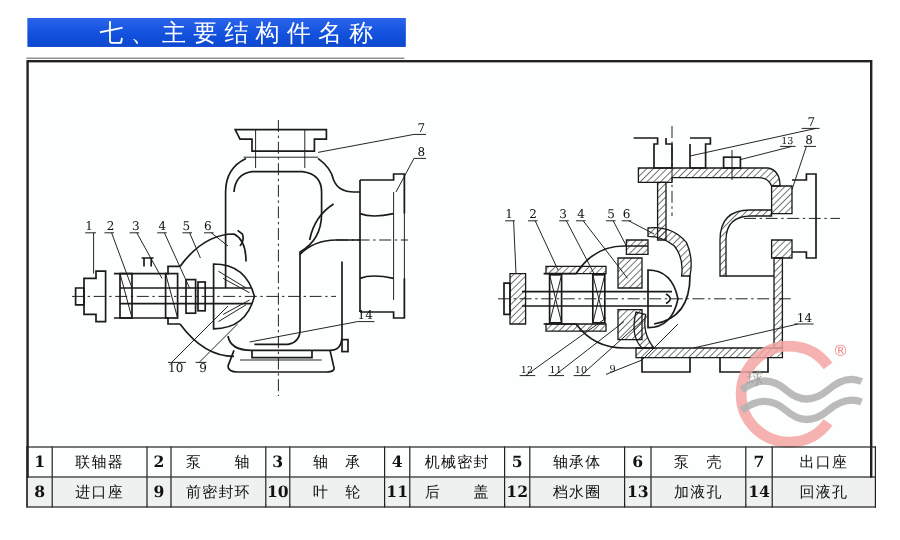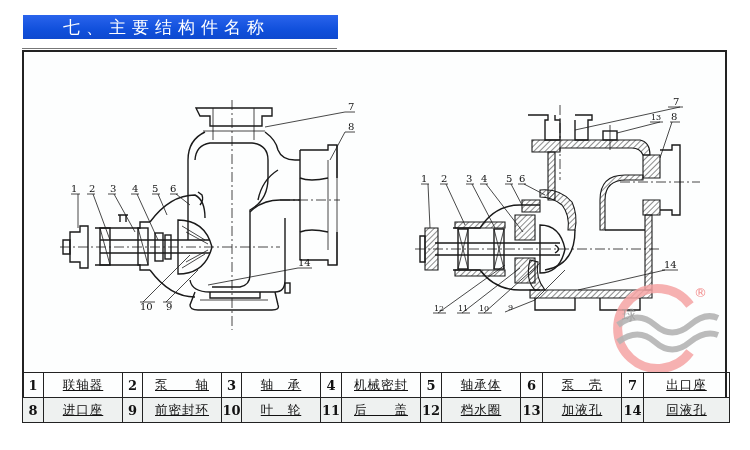--- a/index.html
+++ b/index.html
@@ -1,37 +1,37 @@
 <!DOCTYPE html>
 <html><head>
 <meta charset="utf-8">
 <style>
   html, body { margin: 0; padding: 0; background: #ffffff; }
   body { width: 750px; height: 450px; position: relative; overflow: hidden;
          font-family: "DejaVu Sans", sans-serif; }
   .title-bar { position: absolute; left: 23px; top: 15px; width: 315px; height: 24px;
-               background: #1356e0; color: #ffffff; font-size: 17px; letter-spacing: 6px;
-               line-height: 24px; padding-left: 40px; box-sizing: border-box;
+               background: #1356e0; color: #ffffff; font-size: 20px; letter-spacing: 6px;
+               line-height: 24px; padding-left: 60px; box-sizing: border-box;
                background-image: linear-gradient(180deg, #2a64ec 0%, #1150dc 60%, #0e49cf 100%); }
   .title-rule { position: absolute; left: 22px; top: 48px; width: 315px; height: 1px; background: #777; }
   .frame { position: absolute; left: 22px; top: 50px; width: 705px; height: 372px;
            border: 2px solid #222; box-sizing: border-box; background: #fdfefe; }
   svg.drawing { position: absolute; left: 0; top: 0; width: 750px; height: 450px; }
   svg.drawing .ln { stroke: #1a1a1a; stroke-width: 1.4; fill: none; }
   svg.drawing .thin { stroke: #1a1a1a; stroke-width: 0.8; fill: none; }
   svg.drawing .center { stroke: #1a1a1a; stroke-width: 0.8; fill: none; stroke-dasharray: 10 3 2 3; }
   svg.drawing .hatch { fill: url(#hatch); stroke: #1a1a1a; stroke-width: 1.1; }
   svg.drawing .lbl { font-family: "DejaVu Serif", serif; font-size: 10px; fill: #111; }
   svg.drawing .lbl-small { font-family: "DejaVu Serif", serif; font-size: 8px; fill: #111; }
   .parts-table { position: absolute; left: 22px; top: 372px; width: 707px; border-collapse: collapse;
                  table-layout: fixed; font-size: 12.5px; }
   .parts-table td { border: 1.5px solid #222; height: 24px; padding: 0; text-align: center; color: #111; }
   .parts-table tr.row-b td { background: #eef1f0; }
   .parts-table td.num { font-family: "DejaVu Serif", serif; font-weight: bold; font-size: 13px; }
-  .parts-table td.name { letter-spacing: 1px; text-decoration: underline; }
+  .parts-table td.name { letter-spacing: 1px; }
 </style>
 </head>
 <body>
 
 <div class="title-bar">七、主要结构件名称</div>
 <div class="title-rule"></div>
 <div class="frame"></div>
 
 <svg class="drawing" viewBox="0 0 750 450">
   <defs>

